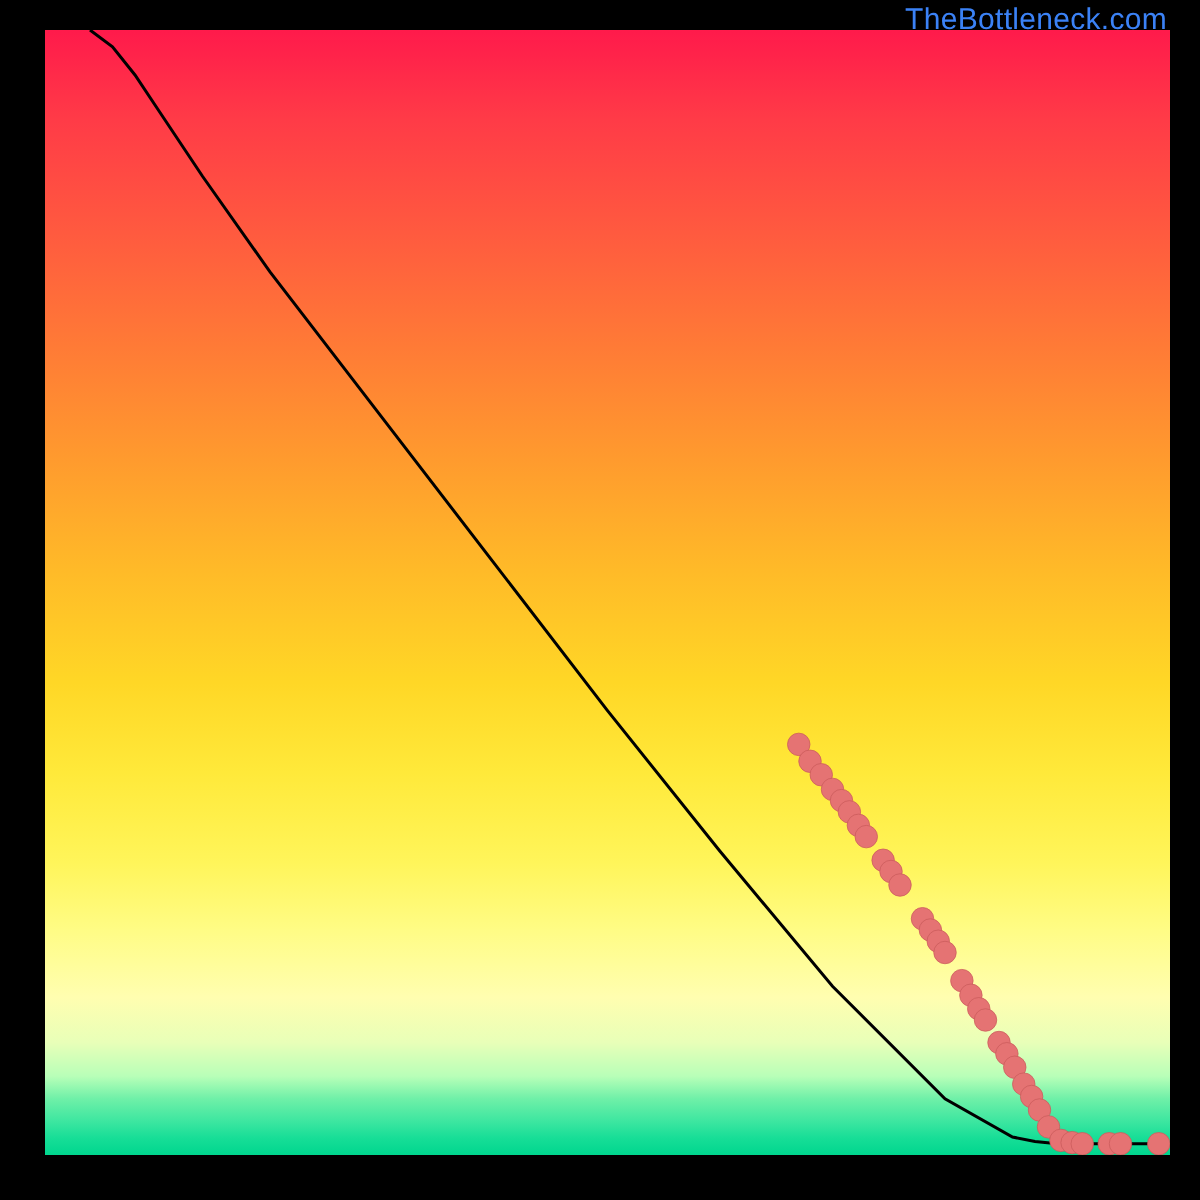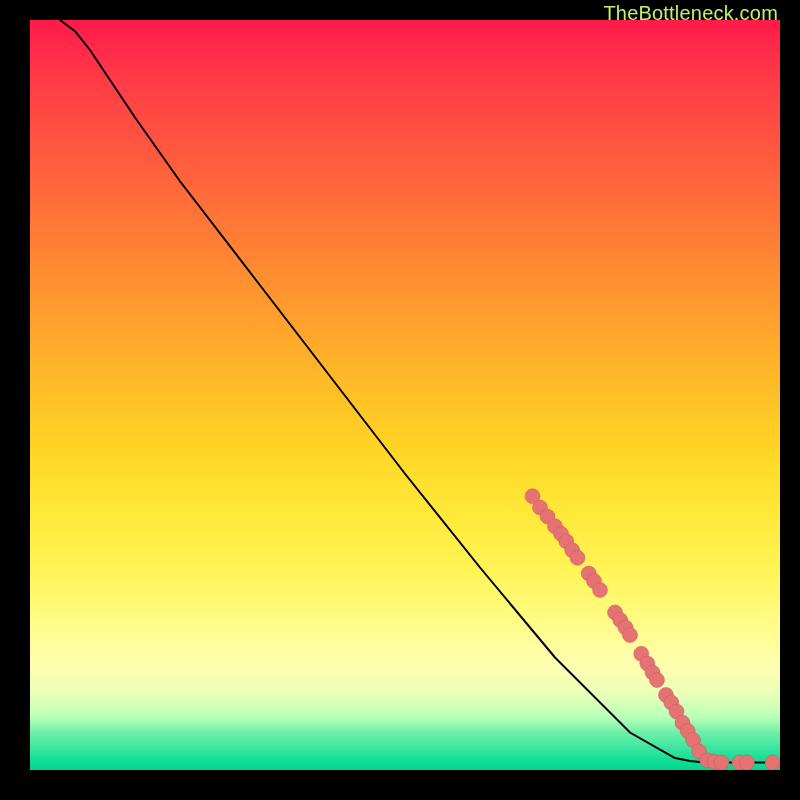--- a/index.html
+++ b/index.html
@@ -41,21 +41,21 @@
       #6ff0a8 95%,
       #3de6a0 97%,
       #17de97 98.5%,
       #00d68e 100%
     );
   }
   .watermark {
     position: absolute;
     top: 2px;
     right: 22px;
-    color: #bef264;
+    color: #3b82f6;
     font-size: 20px;
     font-weight: 500;
     letter-spacing: 0.2px;
     user-select: none;
   }
   svg.curve {
     position: absolute;
     left: 0;
     top: 0;
     width: 750px;

